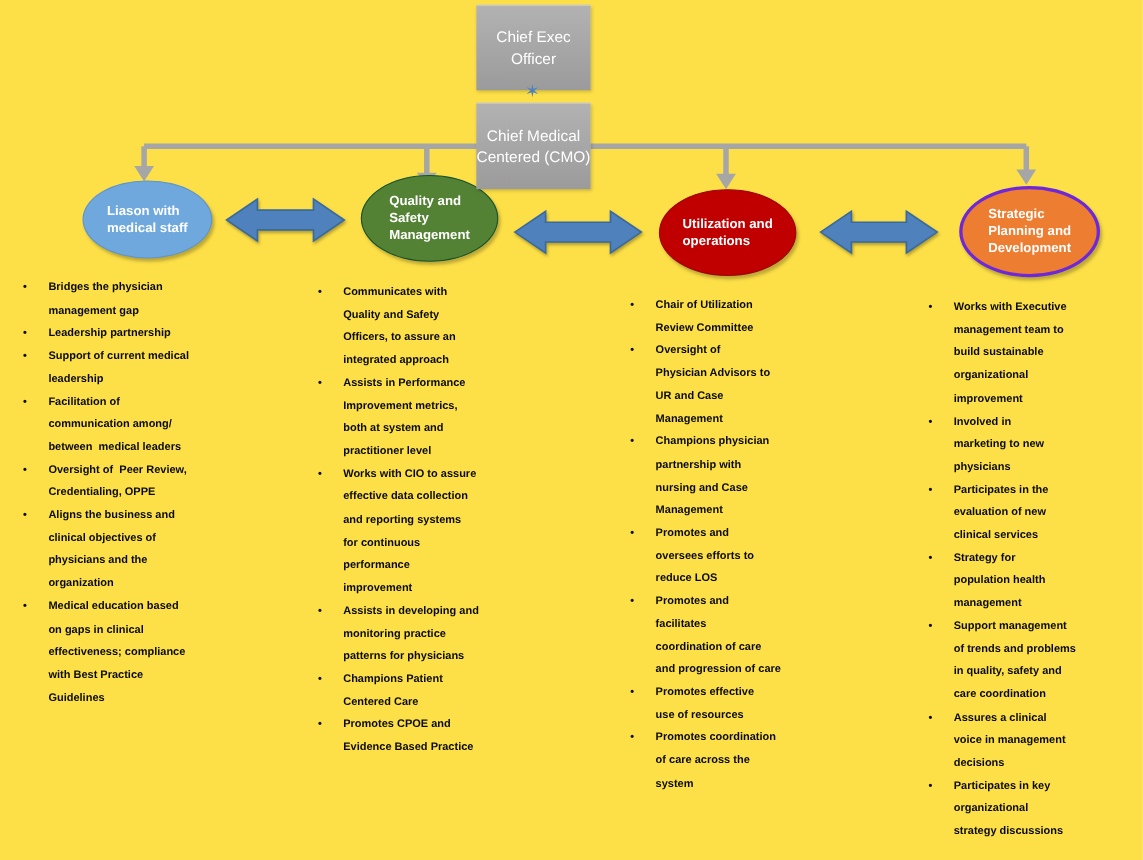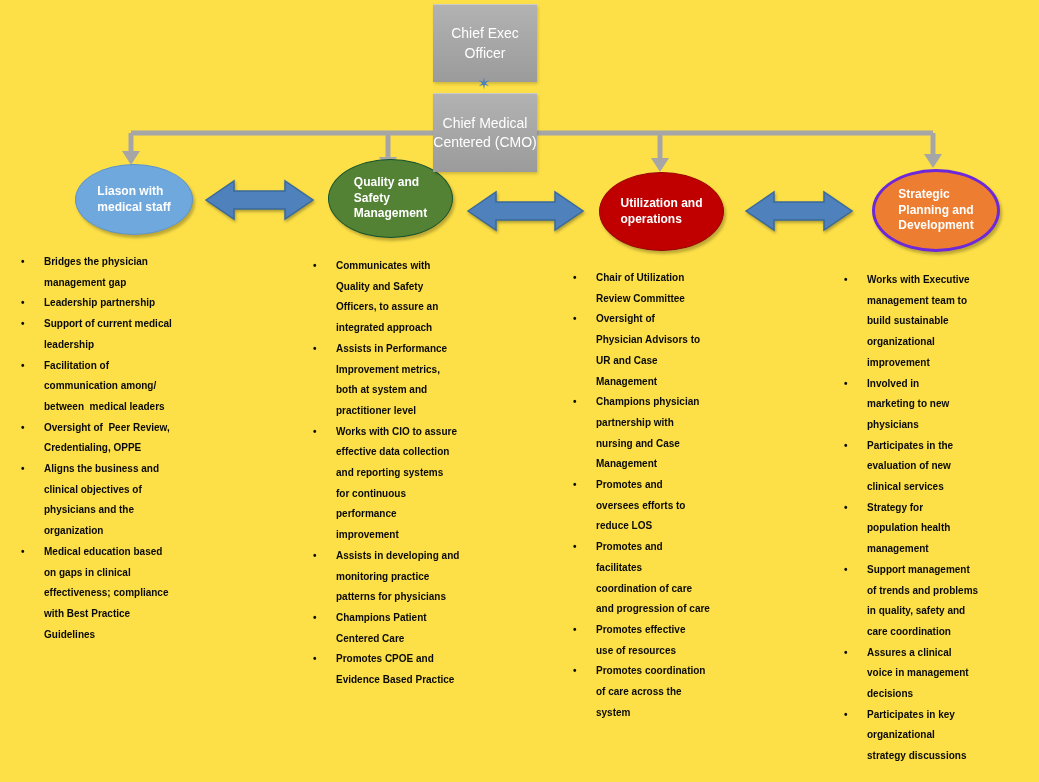--- a/index.html
+++ b/index.html
@@ -37,21 +37,21 @@
 
   .col { position:absolute; z-index:2; }
   .col ul { list-style:none; margin:0; padding:0; }
   .col li {
     position:relative; padding-left:29px;
     font-size:10px; font-weight:bold; line-height:20.7px;
     color:#0a0a0a; white-space:pre;
   }
   .col li::before { content:"\2022"; position:absolute; left:6px; top:0; }
   #col-0 { left:15px;  top:252px; width:250px; }
-  #col-1 { left:307px; top:256px; width:220px; }
+  #col-1 { left:283px; top:256px; width:220px; }
   #col-2 { left:567px; top:268px; width:205px; }
   #col-3 { left:838px; top:270px; width:200px; }
 </style>
 </head>
 <body>
 
 <div class="canvas">
 
   <svg class="connectors" width="1039" height="782" viewBox="0 0 1039 782">
 

